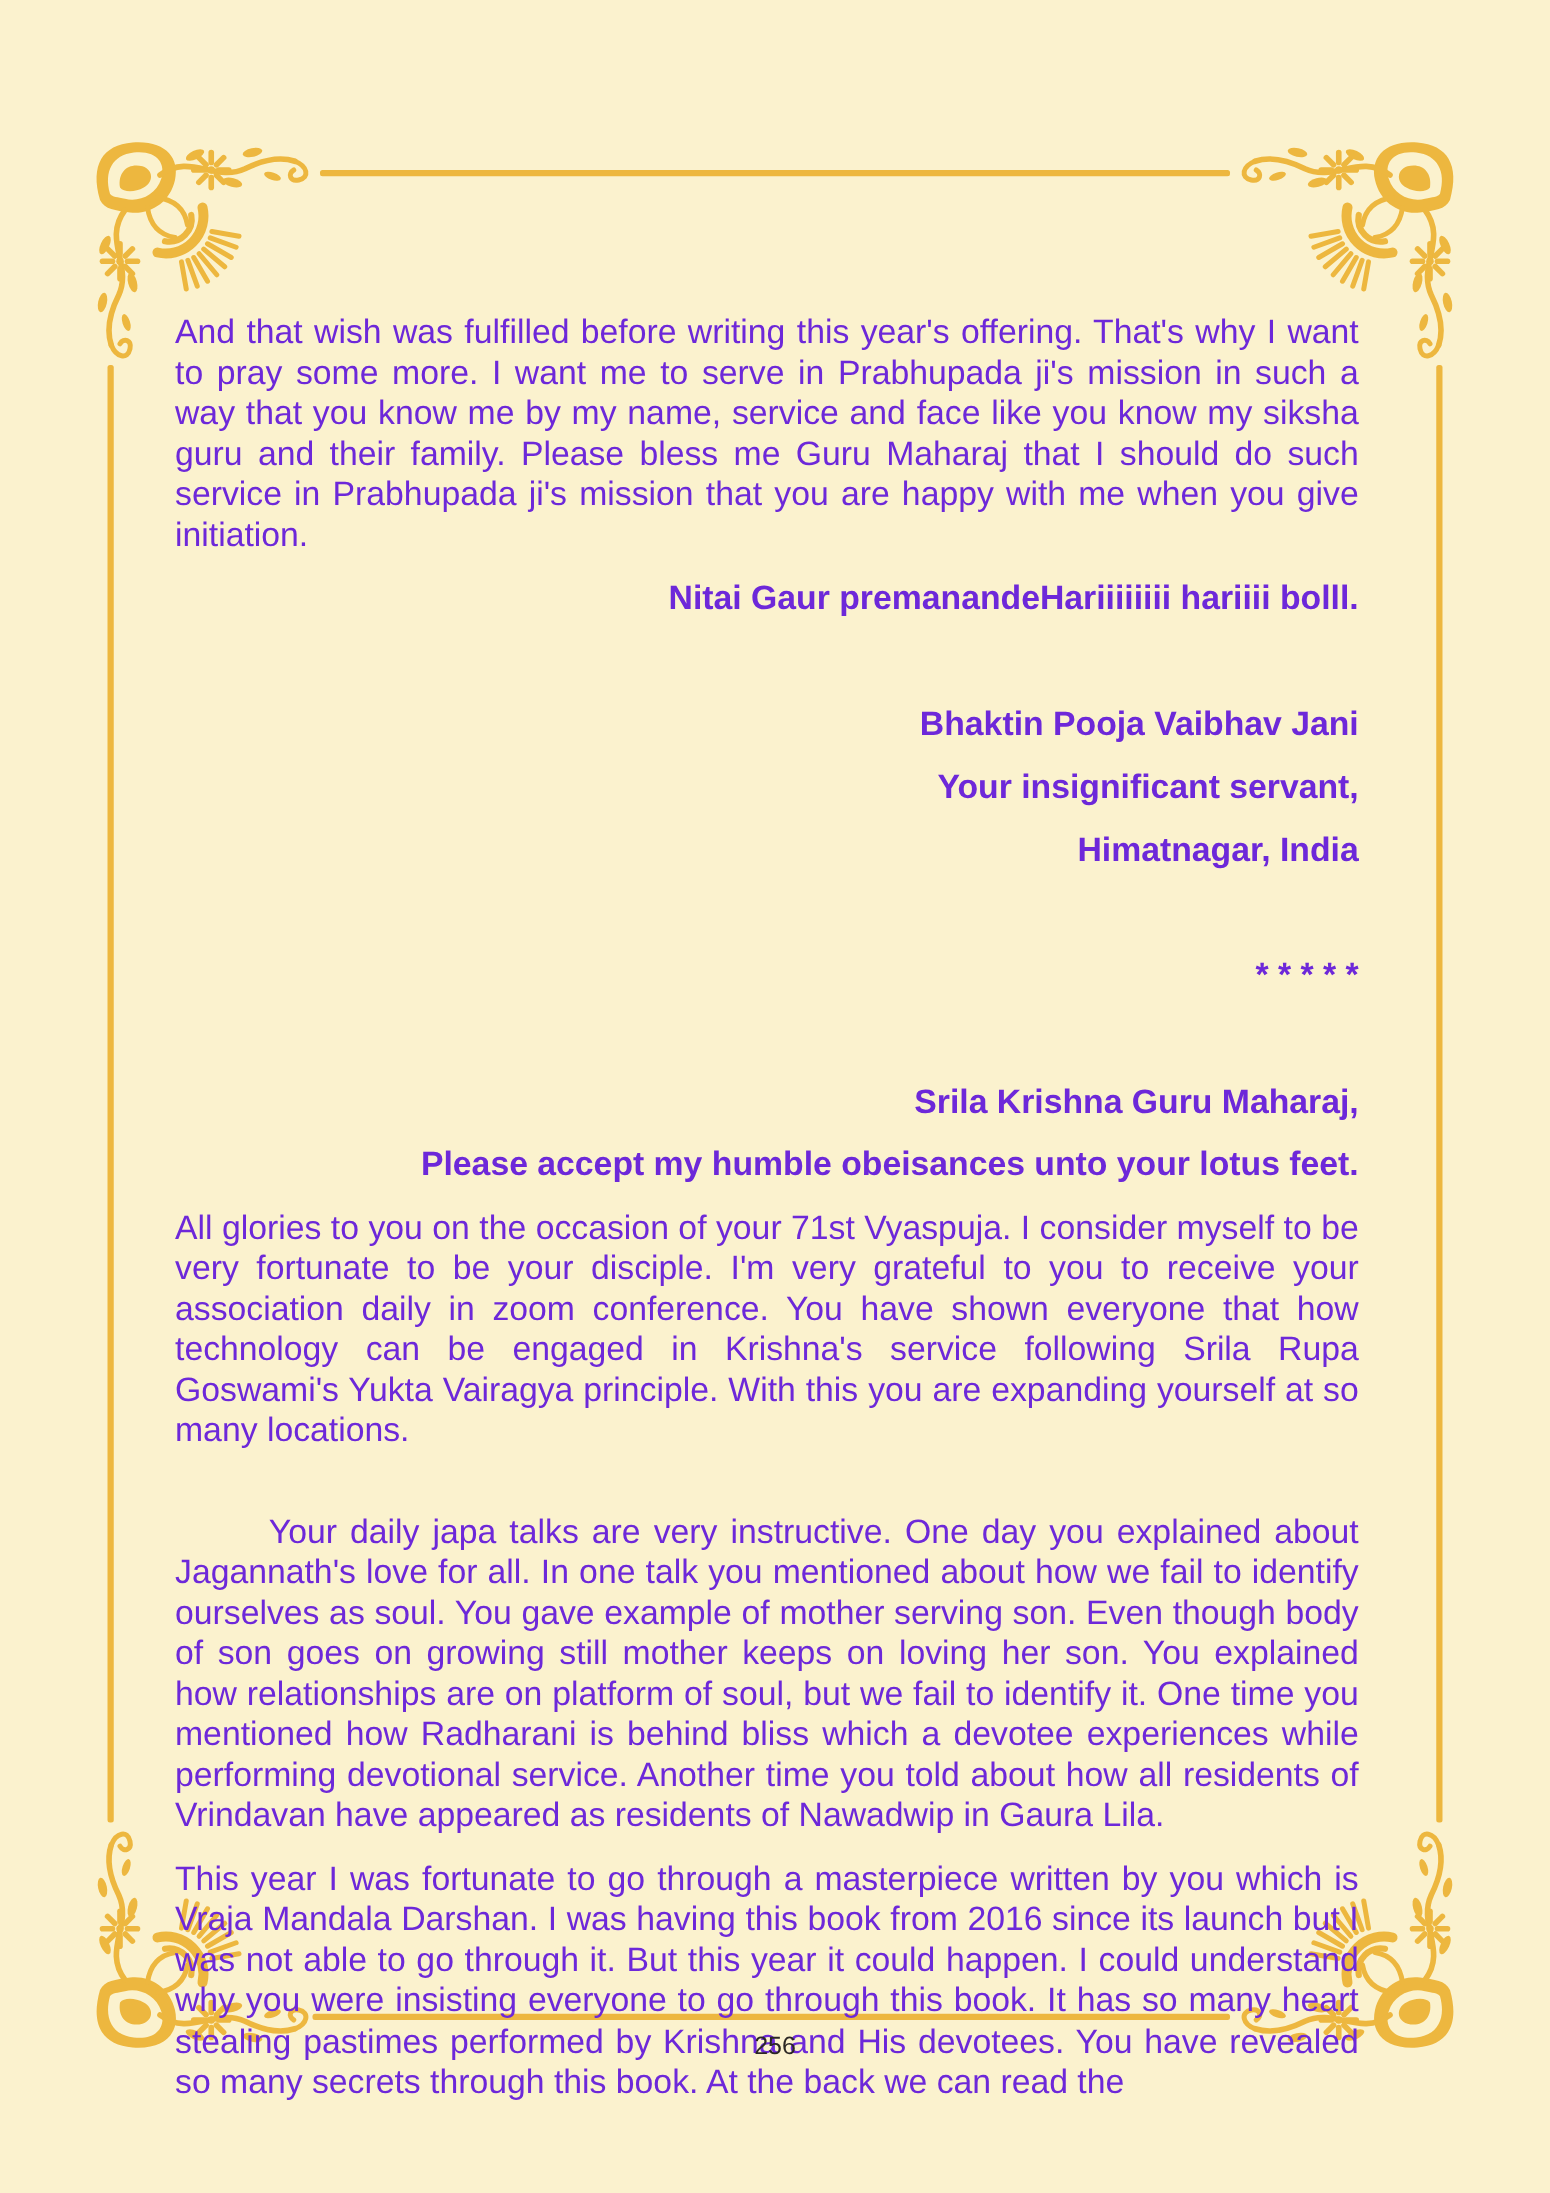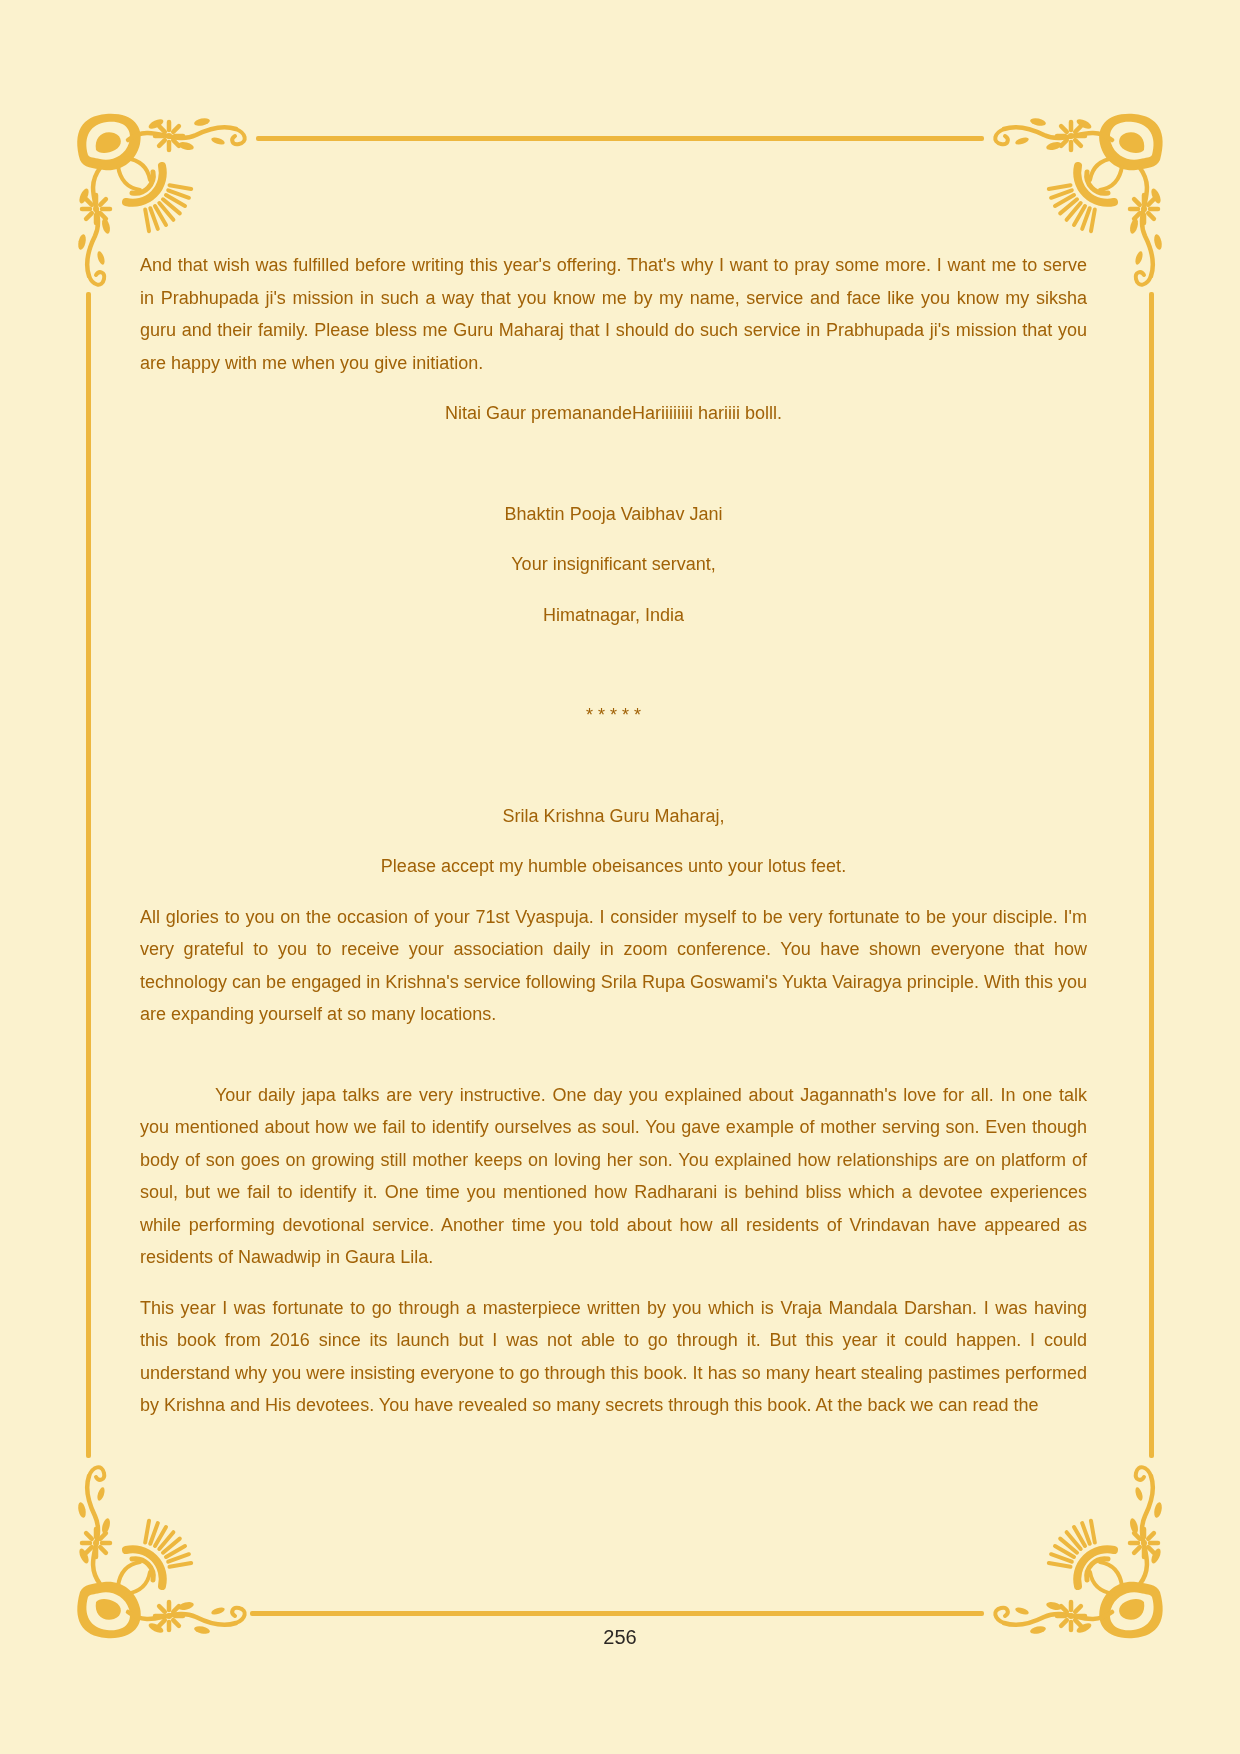--- a/index.html
+++ b/index.html
@@ -29,27 +29,27 @@
   .corner-tr svg { transform: scaleX(-1); }
   .corner-bl svg { transform: scaleY(-1); }
   .corner-br svg { transform: scale(-1,-1); }
 
   
   .content {
     position: absolute;
     left: 140px;
     top: 249px;
     width: 947px;
-    color: #a16207;
-    font-size: 18px;
+    color: #6d28d9;
+    font-size: 27px;
     line-height: 32.5px;
     text-align: justify;
   }
   .content p { margin: 0 0 18px 0; }
-  .content p.left { text-align: center; }
+  .content p.left { text-align: right; font-weight: bold; }
   .content p.indent { text-indent: 75px; margin-top: 48px; }
   .gap { height: 50px; }
 
   .page-number {
     position: absolute;
     left: 0; top: 1624px;
     width: 1240px;
     text-align: center;
     font-size: 20px;
     line-height: 26px;

